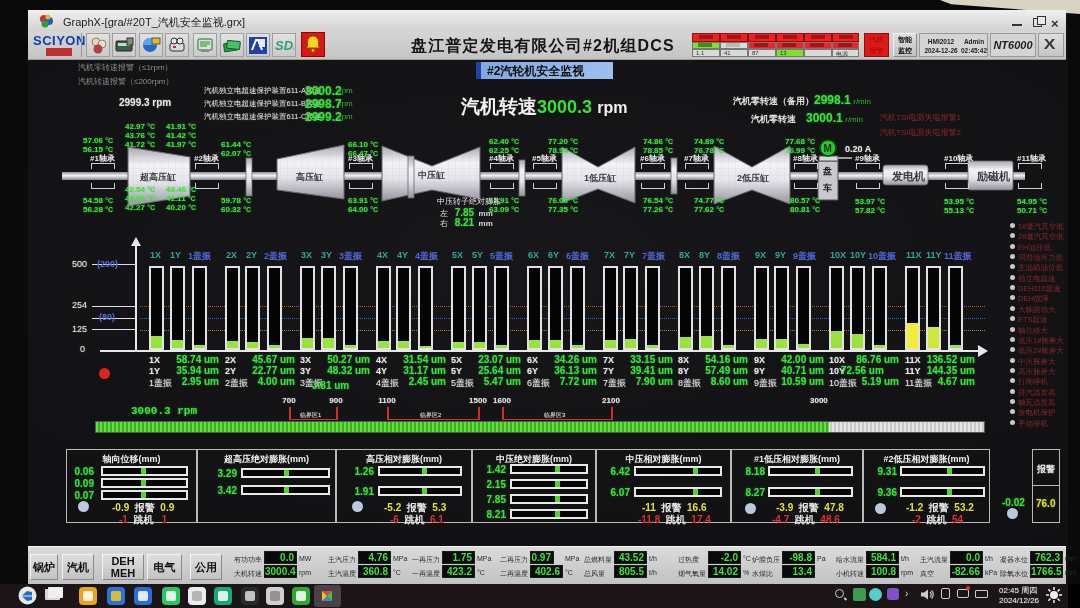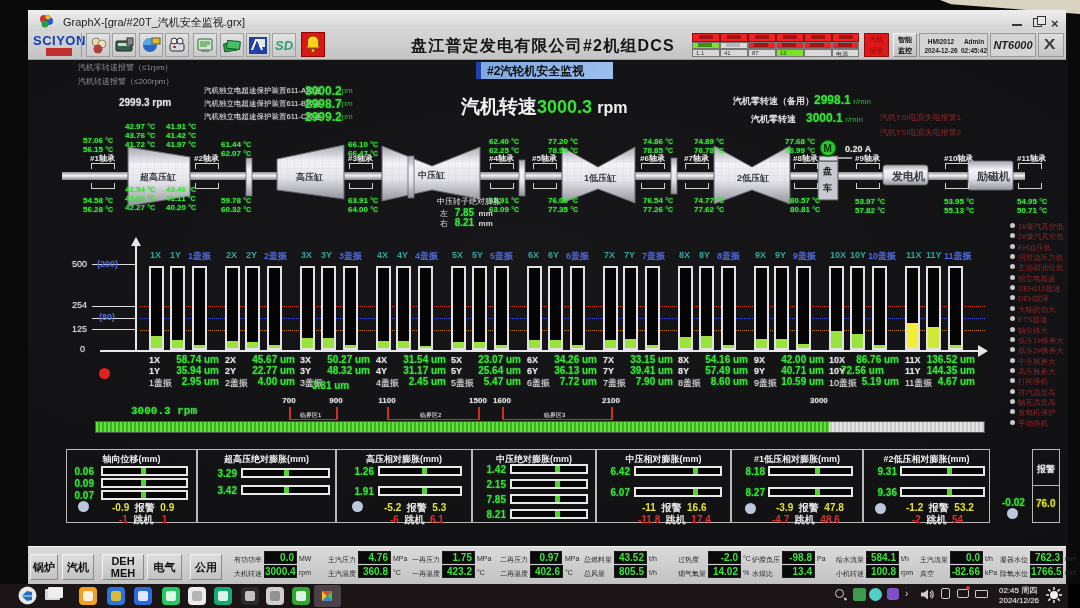--- a/index.html
+++ b/index.html
@@ -705,21 +705,21 @@
 <div class="a lbl7" style="left:328px;top:569px">主汽温度</div>
 <div class="vbox" style="left:358px;top:565px;width:33px">360.8</div>
 <div class="a lbl7" style="left:393px;top:569px">°C</div>
 <div class="a lbl7" style="left:412px;top:555px">一再压力</div>
 <div class="vbox" style="left:442px;top:551px;width:33px">1.75</div>
 <div class="a lbl7" style="left:477px;top:555px">MPa</div>
 <div class="a lbl7" style="left:412px;top:569px">一再温度</div>
 <div class="vbox" style="left:442px;top:565px;width:33px">423.2</div>
 <div class="a lbl7" style="left:477px;top:569px">°C</div>
 <div class="a lbl7" style="left:500px;top:555px">二再压力</div>
-<div class="vbox" style="left:530px;top:551px;width:32px">0.97</div>
+<div class="vbox" style="left:530px;top:551px;width:24px">0.97</div>
 <div class="a lbl7" style="left:565px;top:555px">MPa</div>
 <div class="a lbl7" style="left:500px;top:569px">二再温度</div>
 <div class="vbox" style="left:530px;top:565px;width:33px">402.6</div>
 <div class="a lbl7" style="left:565px;top:569px">°C</div>
 <div class="a lbl7" style="left:584px;top:555px">总燃料量</div>
 <div class="vbox" style="left:614px;top:551px;width:33px">43.52</div>
 <div class="a lbl7" style="left:649px;top:555px">t/h</div>
 <div class="a lbl7" style="left:584px;top:569px">总风量</div>
 <div class="vbox" style="left:614px;top:565px;width:33px">805.5</div>
 <div class="a lbl7" style="left:649px;top:569px">t/h</div>

